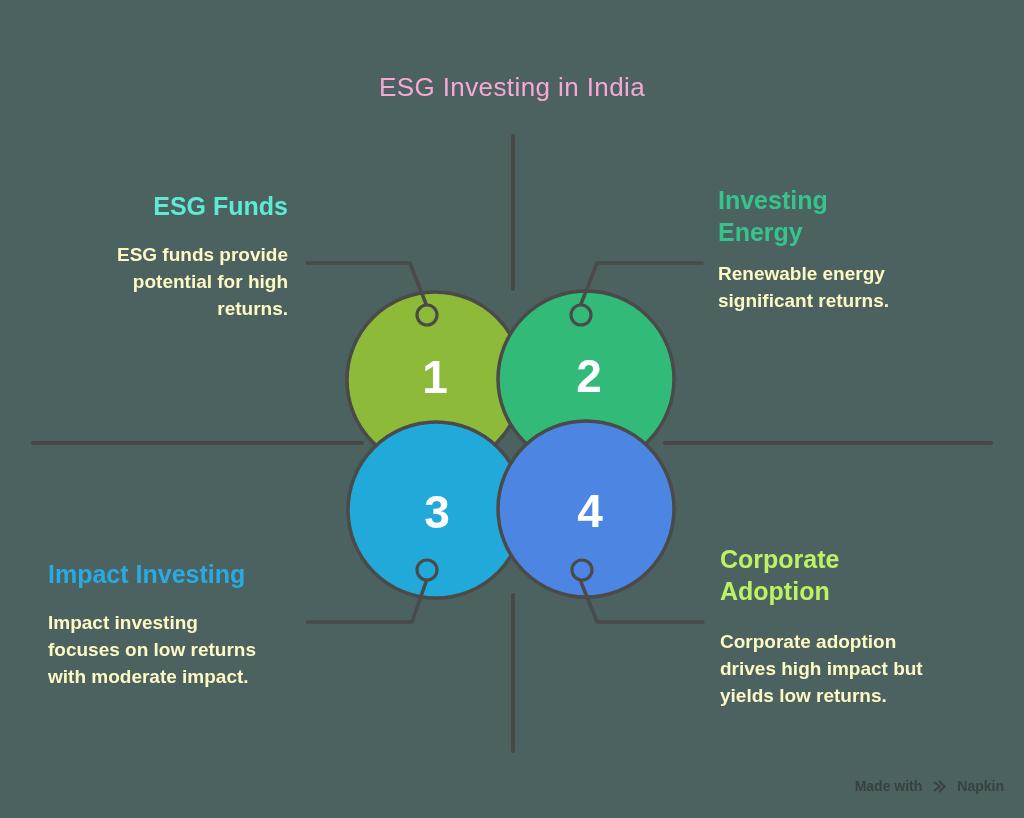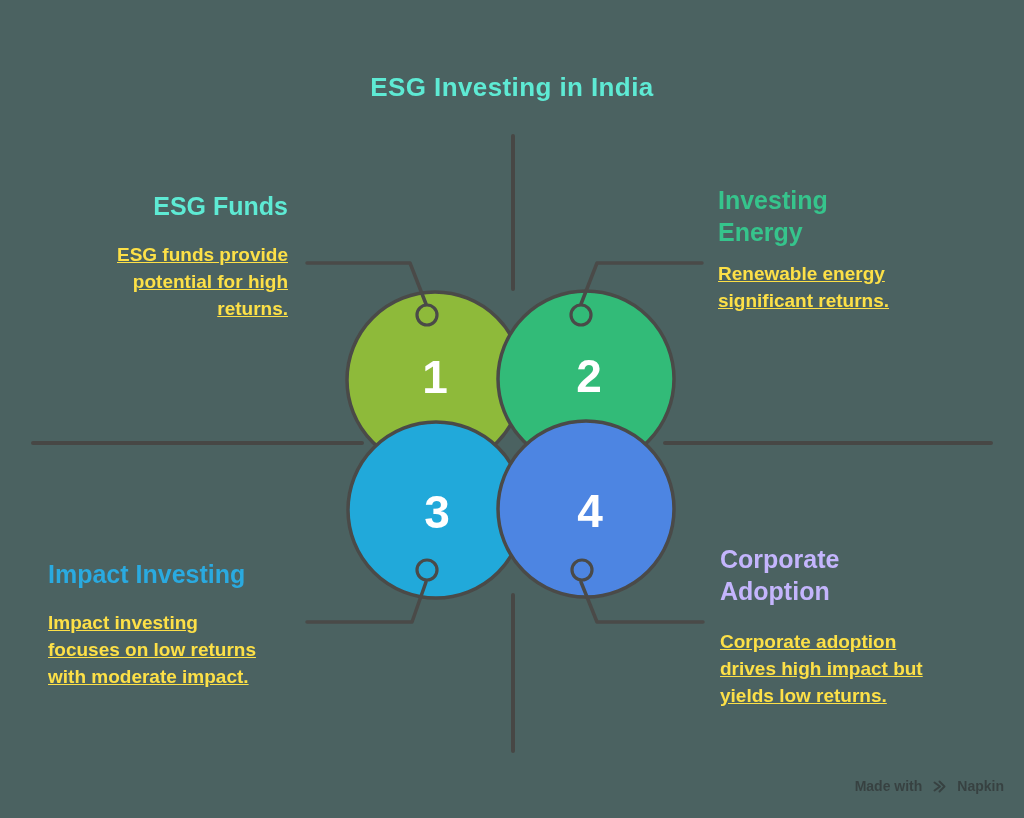--- a/index.html
+++ b/index.html
@@ -3,44 +3,44 @@
 <meta charset="utf-8">
 <style>
   html,body { margin:0; padding:0; background:#3a4a4a; }
   .canvas {
     position:relative; width:1024px; height:818px;
     background:#4b6261; overflow:hidden;
     font-family:"Liberation Sans", sans-serif;
   }
   .title {
     position:absolute; top:72px; left:0; width:100%;
-    text-align:center; font-size:26px; font-weight:700;
-    color:#5eead4; letter-spacing:0.4px;
+    text-align:center; font-size:26px; font-weight:400;
+    color:#f9a8d4; letter-spacing:0.4px;
   }
   svg.diagram { position:absolute; left:0; top:0; }
 
   .block { position:absolute; }
   .block .heading { font-size:25px; font-weight:700; line-height:32px; }
-  .block .body { color:#fde047;text-decoration:underline; }
+  .block .body { color:#fef9c3; }
   .block .body-line { font-size:19px; font-weight:700; line-height:27px; }
 
   .q1 { left:48px;  top:191px; width:240px; text-align:right; }
   .q1 .heading { color:#5eead4; line-height:30px; }
   .q1 .body { margin-top:20px; }
 
   .q2 { left:718px; top:184px; width:252px; text-align:left; }
   .q2 .heading { color:#36c48c; }
   .q2 .body { margin-top:12px; }
 
   .q3 { left:48px;  top:559px; width:240px; text-align:left; }
   .q3 .heading { color:#2aaae0; line-height:30px; }
   .q3 .body { margin-top:20px; }
 
   .q4 { left:720px; top:543px; width:252px; text-align:left; }
-  .q4 .heading { color:#c4b5fd; }
+  .q4 .heading { color:#bef264; }
   .q4 .body { margin-top:21px; }
 
   .num {
     font-family:"Liberation Sans", sans-serif;
     font-size:46px; font-weight:700; fill:#ffffff;
   }
 
   .watermark {
     position:absolute; right:20px; bottom:24px;
     display:flex; align-items:center; gap:10px;

